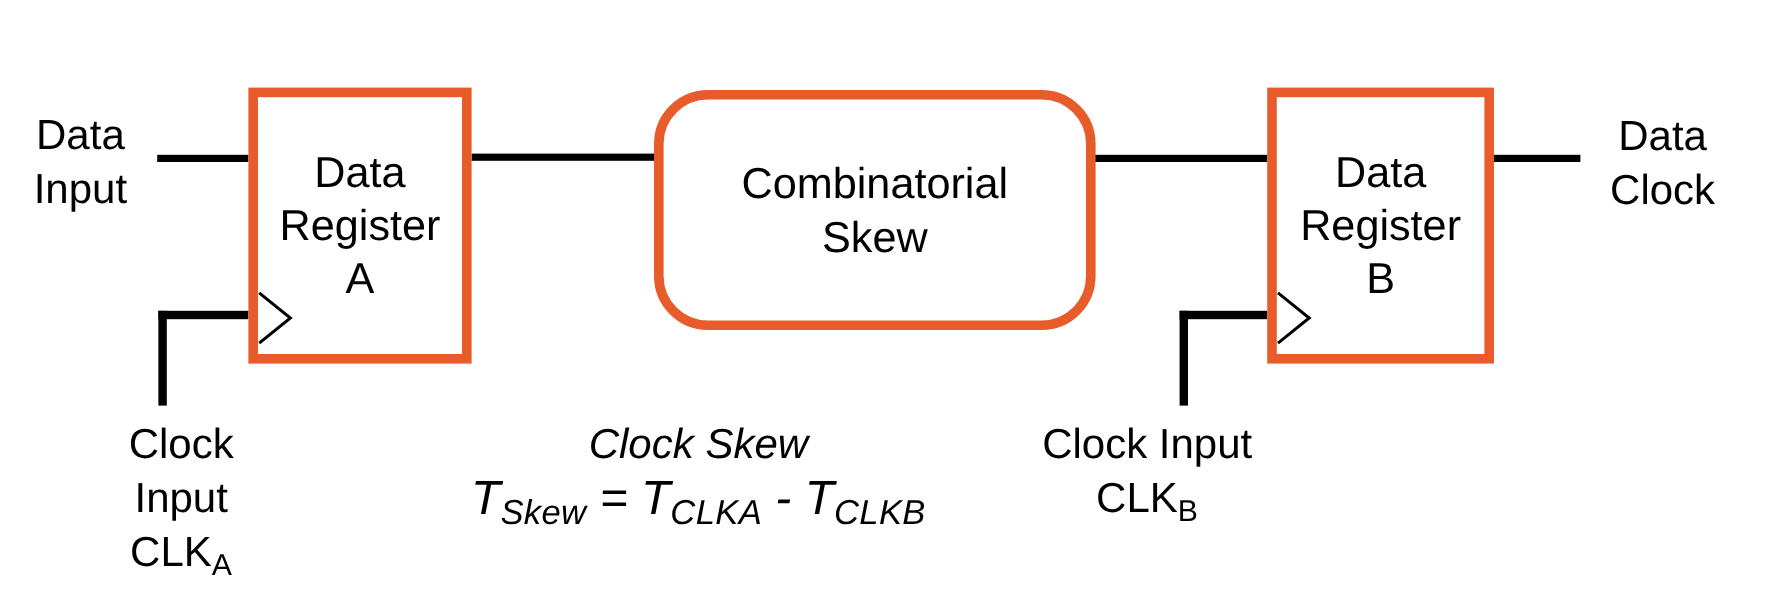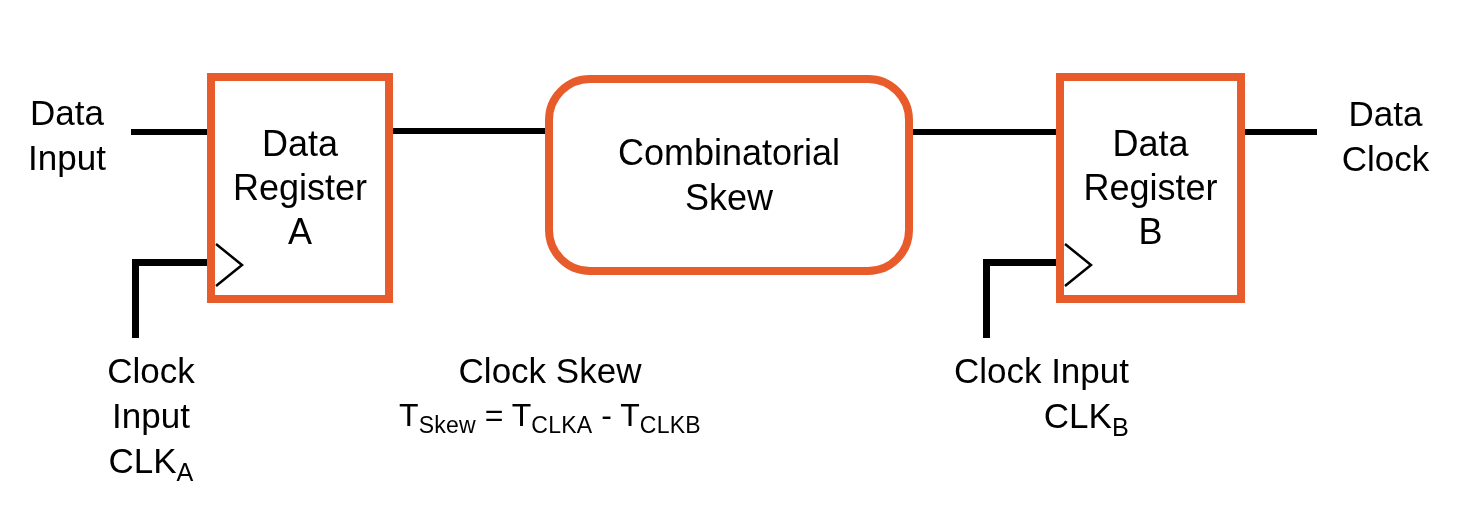--- a/index.html
+++ b/index.html
@@ -67,29 +67,29 @@
     position: absolute;
     font-size: 35px;
     line-height: 45px;
     text-align: center;
     color: var(--text);
     white-space: nowrap;
   }
   .lbl-data-input  { left: 12px;   top: 90px;  width: 110px; }
   .lbl-data-output { left: 1328px; top: 91px;  width: 115px; }
   .lbl-clock-a     { left: 61px;   top: 348px; width: 180px; }
-  .lbl-clock-b     { left: 929px;  top: 348px; width: 200px; text-align: right; }
-  .lbl-clock-skew  { left: 360px;  top: 348px; width: 380px; }
+  .lbl-clock-b     { left: 856px;  top: 348px; width: 200px; }
+  .lbl-clock-skew  { left: 392px;  top: 348px; width: 380px; font-style: italic; }
 
   .sub {
     font-size: 0.72em;
     vertical-align: -0.3em;
     letter-spacing: 0.01em;
   }
-  .formula { font-size: 32px; }
+  .formula { font-size: 40px; }
 </style>
 </head>
 <body>
 
 <div class="canvas">
 
   <div class="wire-h wire-data-in"></div>
   <div class="wire-h wire-a-comb"></div>
   <div class="wire-h wire-comb-b"></div>
   <div class="wire-h wire-data-out"></div>

